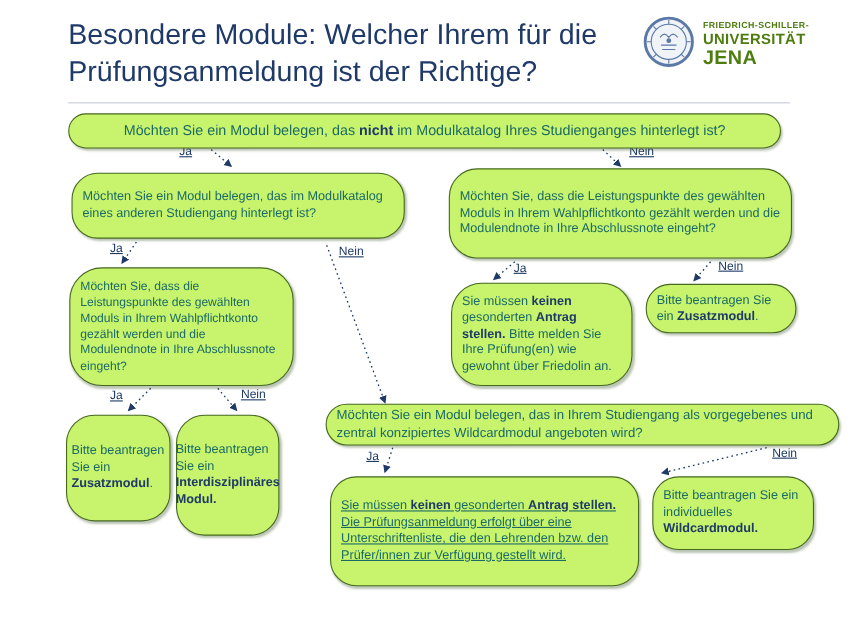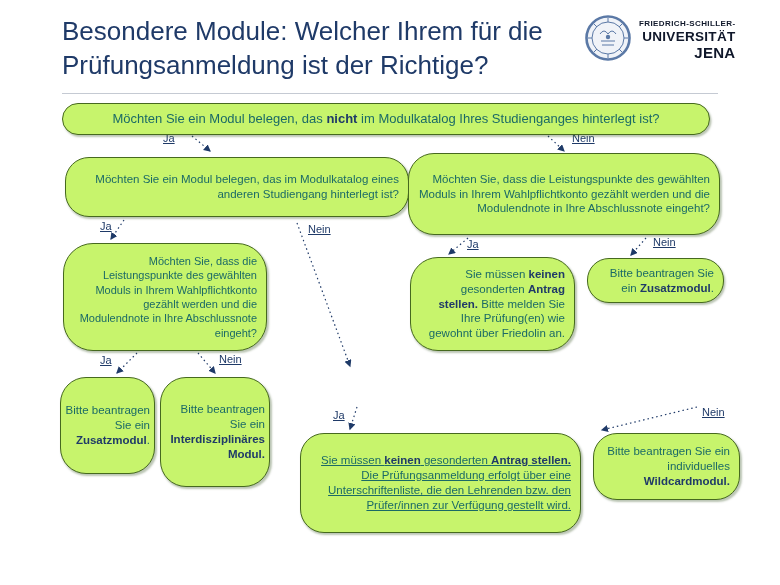--- a/index.html
+++ b/index.html
@@ -10,41 +10,41 @@
   
   .title{
     position:absolute;left:62px;top:14px;width:560px;
     font-size:26px;line-height:34px;color:#1f3a68;font-weight:400;
   }
   .title .tb{font-weight:400;}
   .header-rule{
     position:absolute;left:62px;top:93px;width:656px;height:1px;background:#c5cad3;
   }
   .logo{position:absolute;left:584px;top:16px;width:180px;height:48px;display:flex;align-items:center;gap:7px;}
-  .logo-text{display:flex;flex-direction:column;color:#0f172a;line-height:1;text-align:right;}
+  .logo-text{display:flex;flex-direction:column;color:#4d7c0f;line-height:1;}
   .logo-l1{font-size:8px;letter-spacing:.4px;font-weight:600;margin-bottom:2px;}
   .logo-l2{font-size:13.5px;font-weight:700;letter-spacing:.3px;margin-bottom:1px;}
-  .logo-l3{font-size:15px;font-weight:700;letter-spacing:.3px;}
+  .logo-l3{font-size:18px;font-weight:700;letter-spacing:.3px;}
   
   .box{
     position:absolute;box-sizing:border-box;
     background:#c7f46c;border:1.5px solid #46691f;
-    display:flex;align-items:center;justify-content:center;text-align:right;
+    display:flex;align-items:center;justify-content:center;text-align:left;
     color:#1b6a66;font-size:11.5px;line-height:1.3;padding:4px 9px;
     box-shadow:1.5px 2px 2px rgba(60,90,40,.35);
   }
   .box .b{font-weight:700;color:#1f3a68;}
   #b1 {left:62px; top:103px;width:648px;height:32px;border-radius:16px;font-size:13px;}
-  #b2 {left:65px; top:157px;width:344px;height:60px;border-radius:24px;}
+  #b2 {left:65px; top:157px;width:303px;height:60px;border-radius:24px;}
   #b3 {left:408px;top:153px;width:312px;height:82px;border-radius:26px;}
   #b4 {left:63px; top:243px;width:204px;height:108px;border-radius:30px;font-size:11px;}
   #b5 {left:410px;top:257px;width:165px;height:94px;border-radius:28px;}
   #b6 {left:587px;top:258px;width:137px;height:45px;border-radius:22px;}
   #b7a{left:60px; top:377px;width:95px; height:97px;border-radius:26px;padding:2px 4px;}
-  #b7b{left:160px;top:377px;width:110px;height:110px;border-radius:26px;padding:2px 4px;}
+  #b7b{left:160px;top:377px;width:94px;height:110px;border-radius:26px;padding:2px 4px;}
   #b8 {left:296px;top:367px;width:467px;height:38px;border-radius:19px;font-size:12px;}
   #b9 {left:300px;top:433px;width:281px;height:100px;border-radius:24px;text-decoration:underline;}
   #b10{left:593px;top:433px;width:147px;height:67px;border-radius:24px;}
   
   .edges{position:absolute;left:0;top:0;width:780px;height:585px;pointer-events:none;}
   .lbl{
     position:absolute;font-size:11px;color:#1f3a68;line-height:1;text-decoration:underline;
   }
 </style>
 </head>
@@ -127,20 +127,23 @@
     </div>
   <div class="box" id="b6">
       <span><span>Bitte beantragen Sie ein </span><span class="b">Zusatzmodul</span><span>.</span></span>
     </div>
   <div class="box" id="b7a">
       <span><span>Bitte beantragen Sie ein </span><span class="b">Zusatzmodul</span><span>.</span></span>
     </div>
   <div class="box" id="b7b">
       <span><span>Bitte beantragen Sie ein </span><span class="b">Interdisziplinäres Modul.</span></span>
     </div>
+  <div class="box" id="b8">
+      <span><span>Möchten Sie ein Modul belegen, das in Ihrem Studiengang als vorgegebenes und zentral konzipiertes Wildcardmodul angeboten wird?</span></span>
+    </div>
   <div class="box" id="b9">
       <span><span>Sie müssen </span><span class="b">keinen</span><span> gesonderten </span><span class="b">Antrag stellen.</span><span> Die Prüfungsanmeldung erfolgt über eine Unterschriftenliste, die den Lehrenden bzw. den Prüfer/innen zur Verfügung gestellt wird.</span></span>
     </div>
   <div class="box" id="b10">
       <span><span>Bitte beantragen Sie ein individuelles </span><span class="b">Wildcardmodul.</span></span>
     </div>
 
 </div>
 
 </body></html>

